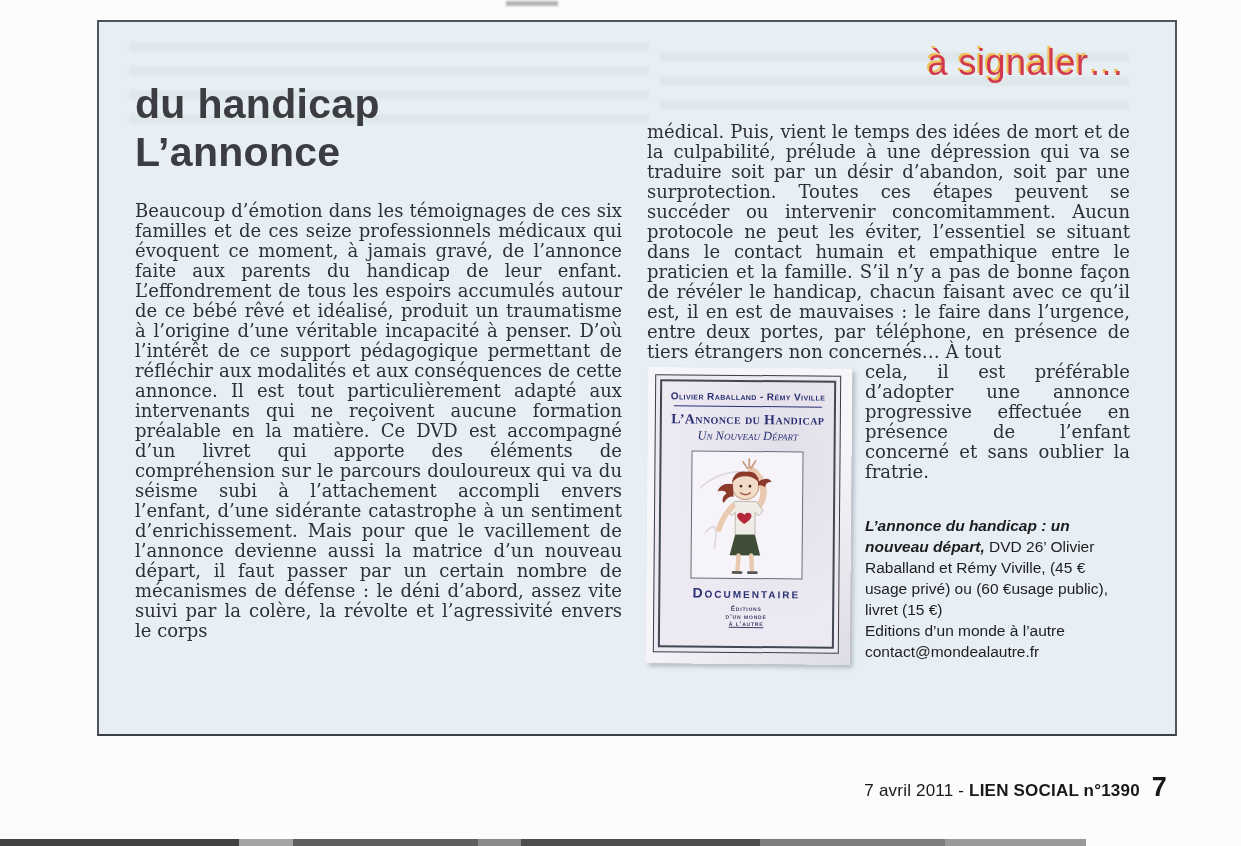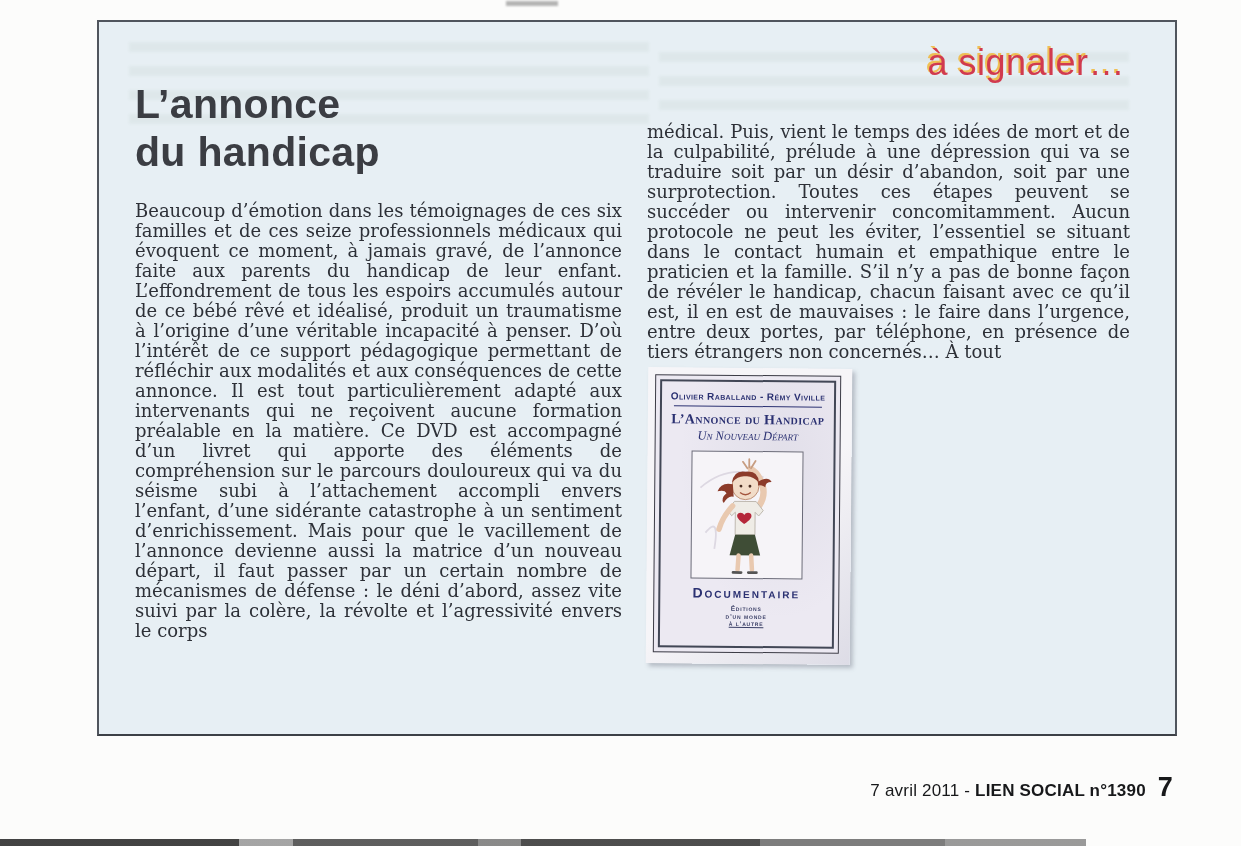--- a/index.html
+++ b/index.html
@@ -127,21 +127,21 @@
   
   .caption {
     font-size:15.5px; line-height:21px;
     color:#1d1d20;
     margin-top:33px;
   }
   .caption-lead { font-weight:bold; font-style:italic; }
 
   
   .footer {
-    position:absolute; right:68px; top:772px;
+    position:absolute; right:74px; top:772px;
     display:flex; align-items:baseline;
     color:#17181a; font-size:17px; letter-spacing:0.2px;
   }
   .footer-journal { font-weight:bold; white-space:pre; }
   .footer-date { white-space:pre; }
   .footer-page { font-size:27px; font-weight:bold; margin-left:12px; }
 </style>
 </head>
 <body>
 
@@ -149,22 +149,22 @@
 
 <div class="page-box">
 
   <div class="ghost" style="left:30px; top:20px; width:520px; height:90px;"></div>
   <div class="ghost" style="left:560px; top:30px; width:470px; height:70px;"></div>
 
   <div class="signal">à signaler…</div>
 
   <div class="col-left">
     <h1 class="title">
+      <div>du handicap</div>
       <div>L’annonce</div>
-      <div>du handicap</div>
     </h1>
     <p class="body-text">Beaucoup d’émotion dans les témoignages de ces six familles et de ces seize professionnels médicaux qui évoquent ce moment, à jamais gravé, de l’annonce faite aux parents du handicap de leur enfant. L’effondrement de tous les espoirs accumulés autour de ce bébé rêvé et idéalisé, produit un traumatisme à l’origine d’une véritable incapacité à penser. D’où l’intérêt de ce support pédagogique permettant de réfléchir aux modalités et aux conséquences de cette annonce. Il est tout particulièrement adapté aux intervenants qui ne reçoivent aucune formation préalable en la matière. Ce DVD est accompagné d’un livret qui apporte des éléments de compréhension sur le parcours douloureux qui va du séisme subi à l’attachement accompli envers l’enfant, d’une sidérante catastrophe à un sentiment d’enrichissement. Mais pour que le vacillement de l’annonce devienne aussi la matrice d’un nouveau départ, il faut passer par un certain nombre de mécanismes de défense : le déni d’abord, assez vite suivi par la colère, la révolte et l’agressivité envers le corps</p>
   </div>
 
   <div class="col-right">
     <p class="body-text">médical. Puis, vient le temps des idées de mort et de la culpabilité, prélude à une dépression qui va se traduire soit par un désir d’abandon, soit par une surprotection. Toutes ces étapes peuvent se succéder ou intervenir concomitamment. Aucun protocole ne peut les éviter, l’essentiel se situant dans le contact humain et empathique entre le praticien et la famille. S’il n’y a pas de bonne façon de révéler le handicap, chacun faisant avec ce qu’il est, il en est de mauvaises : le faire dans l’urgence, entre deux portes, par téléphone, en présence de tiers étrangers non concernés… À tout</p>
 
     <div class="photo">
       <div class="cover">
         <div class="cover-inner">
@@ -204,21 +204,27 @@
           <div class="cover-genre">Documentaire</div>
           <div class="cover-publisher">
             <div>Éditions</div>
             <div>d’un monde</div>
             <div class="u">à l’autre</div>
           </div>
         </div>
       </div>
     </div>
 
-
+    <p class="body-text">cela, il est préférable d’adopter une annonce progressive effectuée en présence de l’enfant concerné et sans oublier la fratrie.</p>
+
+    <div class="caption">
+      <span class="caption-lead">L’annonce du handicap : un nouveau départ,</span><span> DVD 26’ Olivier Raballand et Rémy Viville, (45 € usage privé) ou (60 €usage public), livret (15 €)</span>
+      <div>Editions d’un monde à l’autre</div>
+      <div>contact@mondealautre.fr</div>
+    </div>
   </div>
 </div>
 
 <div class="footer">
   <span class="footer-date">7 avril 2011 - </span>
   <span class="footer-journal">LIEN SOCIAL n°1390</span>
   <span class="footer-page">7</span>
 </div>
 
 <div class="scan-strip"></div>

